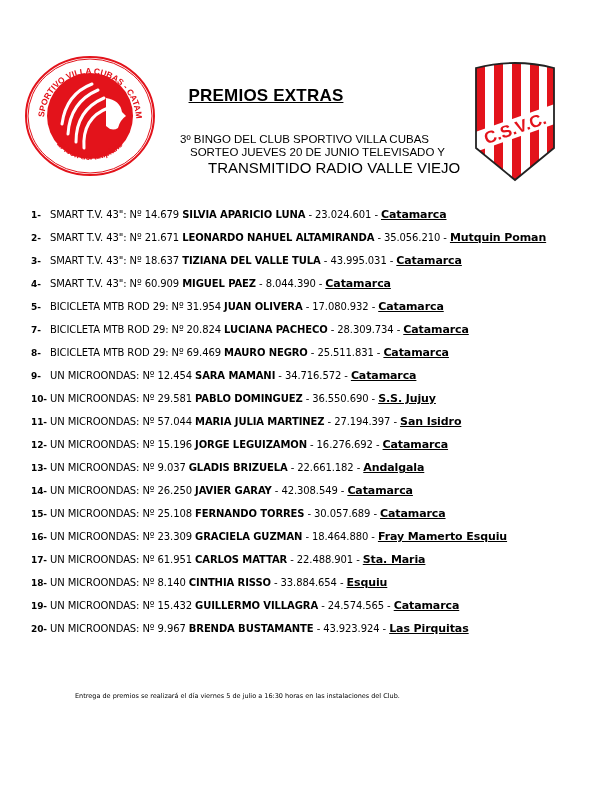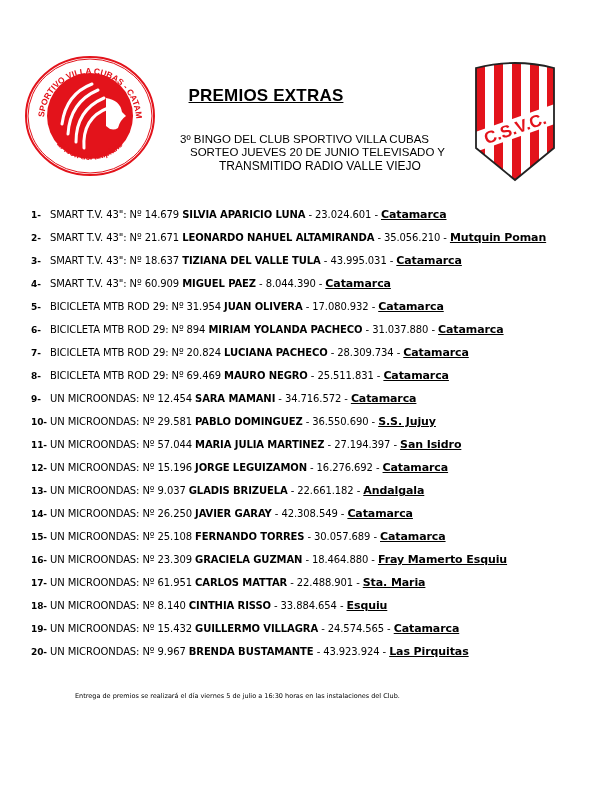--- a/index.html
+++ b/index.html
@@ -2,21 +2,21 @@
 <html><head>
 <meta charset="utf-8">
 <style>
   html, body { margin: 0; padding: 0; background: #ffffff; }
   body { width: 612px; height: 792px; position: relative; overflow: hidden; font-family: "Liberation Sans", sans-serif; color: #000; }
   .logo-left { position: absolute; left: 22px; top: 54px; width: 136px; height: 124px; }
   .logo-right { position: absolute; left: 470px; top: 56px; width: 90px; height: 128px; }
   .title { position: absolute; left: 0; width: 532px; top: 86px; text-align: center; font-size: 17px; font-weight: bold; text-decoration: underline; letter-spacing: 0.2px; font-family: "Liberation Sans", sans-serif; }
   .subtitle { position: absolute; left: 180px; top: 133px; font-size: 11.5px; font-family: "Liberation Sans", sans-serif; }
   .draw1 { position: absolute; left: 190px; top: 146px; font-size: 11.5px; }
-  .draw2 { position: absolute; left: 219px; top: 159px; font-size: 12px; }
+  .draw2 { position: absolute; left: 208px; top: 159px; font-size: 15px; }
   .list { position: absolute; left: 31px; top: 208px; }
   .row { height: 23px; font-size: 10px; white-space: nowrap; font-family: "DejaVu Sans", sans-serif; letter-spacing: -0.1px; }
   .row .num { display: inline-block; width: 19px; font-weight: bold; font-size: 9px; }
   .row .prize { font-weight: normal; }
   .row .winner { font-weight: bold; }
   .row .loc { font-weight: bold; font-size: 11px; text-decoration: underline; }
   .footer { position: absolute; left: 50px; top: 692px; font-size: 6.5px; font-family: "DejaVu Sans", sans-serif; margin-left: 25px; }
 </style>
 </head>
 <body>
@@ -72,21 +72,20 @@
 <div class="subtitle">3º BINGO DEL CLUB SPORTIVO VILLA CUBAS</div>
 <div class="draw1">SORTEO JUEVES 20 DE JUNIO TELEVISADO Y</div>
 <div class="draw2">TRANSMITIDO RADIO VALLE VIEJO</div>
 
 <div class="list">
   <div class="row"><span class="num">1-</span><span class="prize">SMART T.V. 43": Nº 14.679</span> <span class="winner">SILVIA APARICIO LUNA</span><span> - </span><span>23.024.601</span><span> - </span><span class="loc">Catamarca</span></div>
   <div class="row"><span class="num">2-</span><span class="prize">SMART T.V. 43": Nº 21.671</span> <span class="winner">LEONARDO NAHUEL ALTAMIRANDA</span><span> - </span><span>35.056.210</span><span> - </span><span class="loc">Mutquin Poman</span></div>
   <div class="row"><span class="num">3-</span><span class="prize">SMART T.V. 43": Nº 18.637</span> <span class="winner">TIZIANA DEL VALLE TULA</span><span> - </span><span>43.995.031</span><span> - </span><span class="loc">Catamarca</span></div>
   <div class="row"><span class="num">4-</span><span class="prize">SMART T.V. 43": Nº 60.909</span> <span class="winner">MIGUEL PAEZ</span><span> - </span><span>8.044.390</span><span> - </span><span class="loc">Catamarca</span></div>
   <div class="row"><span class="num">5-</span><span class="prize">BICICLETA MTB ROD 29: Nº 31.954</span> <span class="winner">JUAN OLIVERA</span><span> - </span><span>17.080.932</span><span> - </span><span class="loc">Catamarca</span></div>
-  <div class="row"><span class="num">6-</span><span class="prize">BICICLETA MTB ROD 29: Nº 894</span> <span class="winner">MIRIAM YOLANDA PACHECO</span><span> - </span><span>31.037.880</span><span> - </span><span class="loc">Catamarca</span></div>
   <div class="row"><span class="num">7-</span><span class="prize">BICICLETA MTB ROD 29: Nº 20.824</span> <span class="winner">LUCIANA PACHECO</span><span> - </span><span>28.309.734</span><span> - </span><span class="loc">Catamarca</span></div>
   <div class="row"><span class="num">8-</span><span class="prize">BICICLETA MTB ROD 29: Nº 69.469</span> <span class="winner">MAURO NEGRO</span><span> - </span><span>25.511.831</span><span> - </span><span class="loc">Catamarca</span></div>
   <div class="row"><span class="num">9-</span><span class="prize">UN MICROONDAS: Nº 12.454</span> <span class="winner">SARA MAMANI</span><span> - </span><span>34.716.572</span><span> - </span><span class="loc">Catamarca</span></div>
   <div class="row"><span class="num">10-</span><span class="prize">UN MICROONDAS: Nº 29.581</span> <span class="winner">PABLO DOMINGUEZ</span><span> - </span><span>36.550.690</span><span> - </span><span class="loc">S.S. Jujuy</span></div>
   <div class="row"><span class="num">11-</span><span class="prize">UN MICROONDAS: Nº 57.044</span> <span class="winner">MARIA JULIA MARTINEZ</span><span> - </span><span>27.194.397</span><span> - </span><span class="loc">San Isidro</span></div>
   <div class="row"><span class="num">12-</span><span class="prize">UN MICROONDAS: Nº 15.196</span> <span class="winner">JORGE LEGUIZAMON</span><span> - </span><span>16.276.692</span><span> - </span><span class="loc">Catamarca</span></div>
   <div class="row"><span class="num">13-</span><span class="prize">UN MICROONDAS: Nº 9.037</span> <span class="winner">GLADIS BRIZUELA</span><span> - </span><span>22.661.182</span><span> - </span><span class="loc">Andalgala</span></div>
   <div class="row"><span class="num">14-</span><span class="prize">UN MICROONDAS: Nº 26.250</span> <span class="winner">JAVIER GARAY</span><span> - </span><span>42.308.549</span><span> - </span><span class="loc">Catamarca</span></div>
   <div class="row"><span class="num">15-</span><span class="prize">UN MICROONDAS: Nº 25.108</span> <span class="winner">FERNANDO TORRES</span><span> - </span><span>30.057.689</span><span> - </span><span class="loc">Catamarca</span></div>
   <div class="row"><span class="num">16-</span><span class="prize">UN MICROONDAS: Nº 23.309</span> <span class="winner">GRACIELA GUZMAN</span><span> - </span><span>18.464.880</span><span> - </span><span class="loc">Fray Mamerto Esquiu</span></div>

